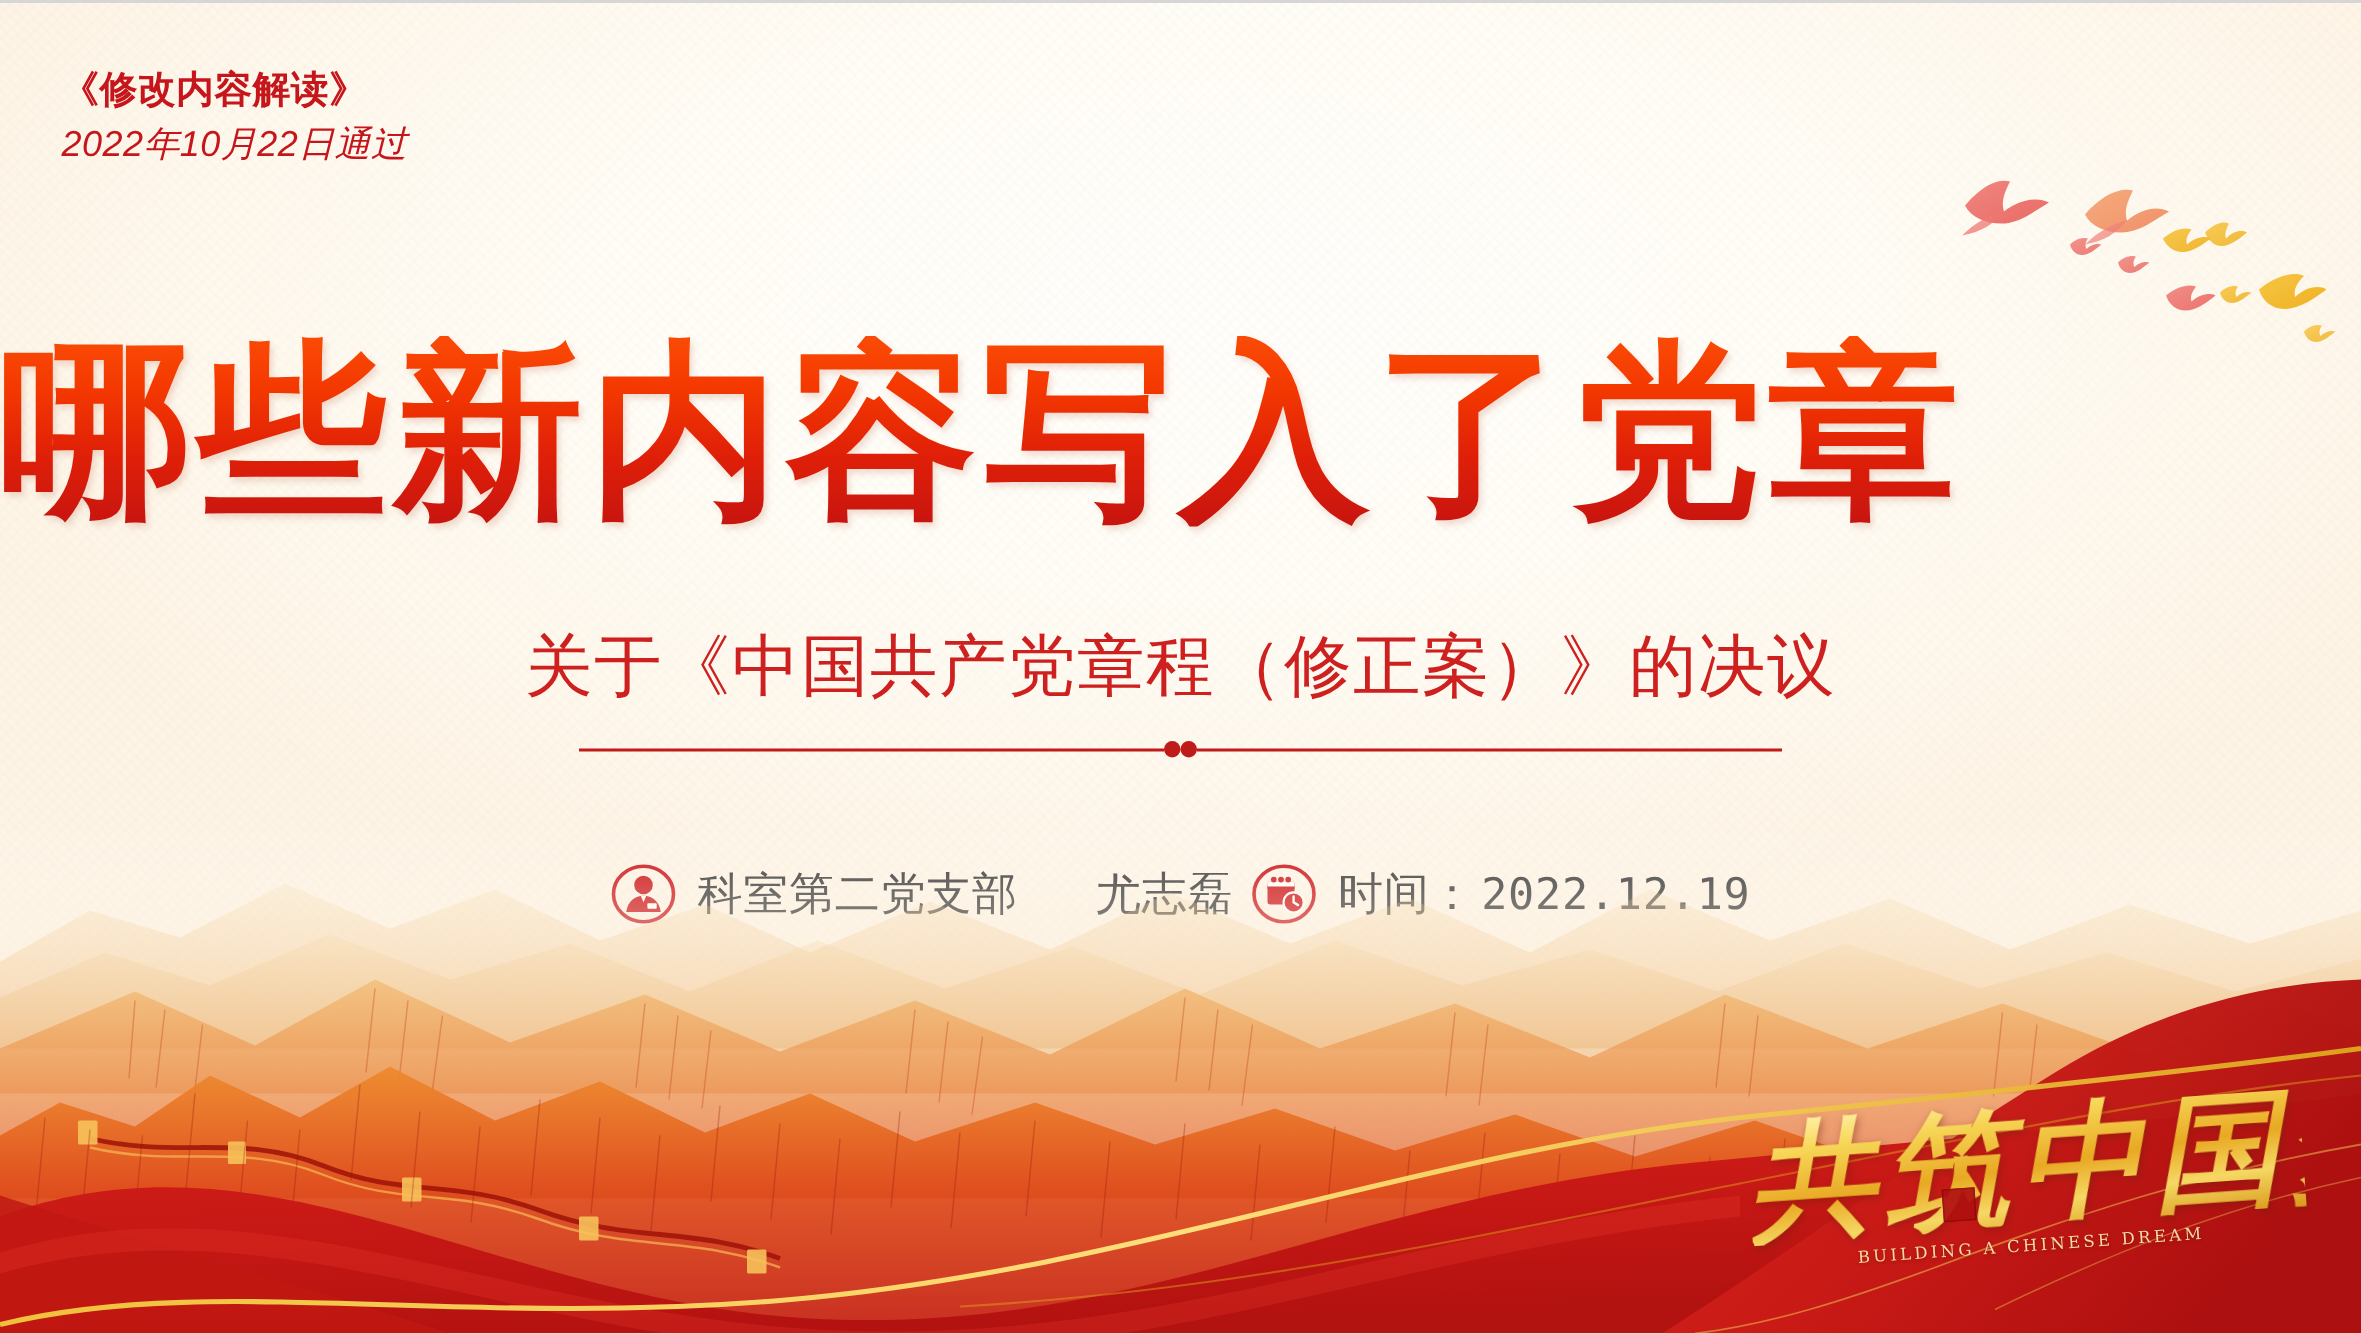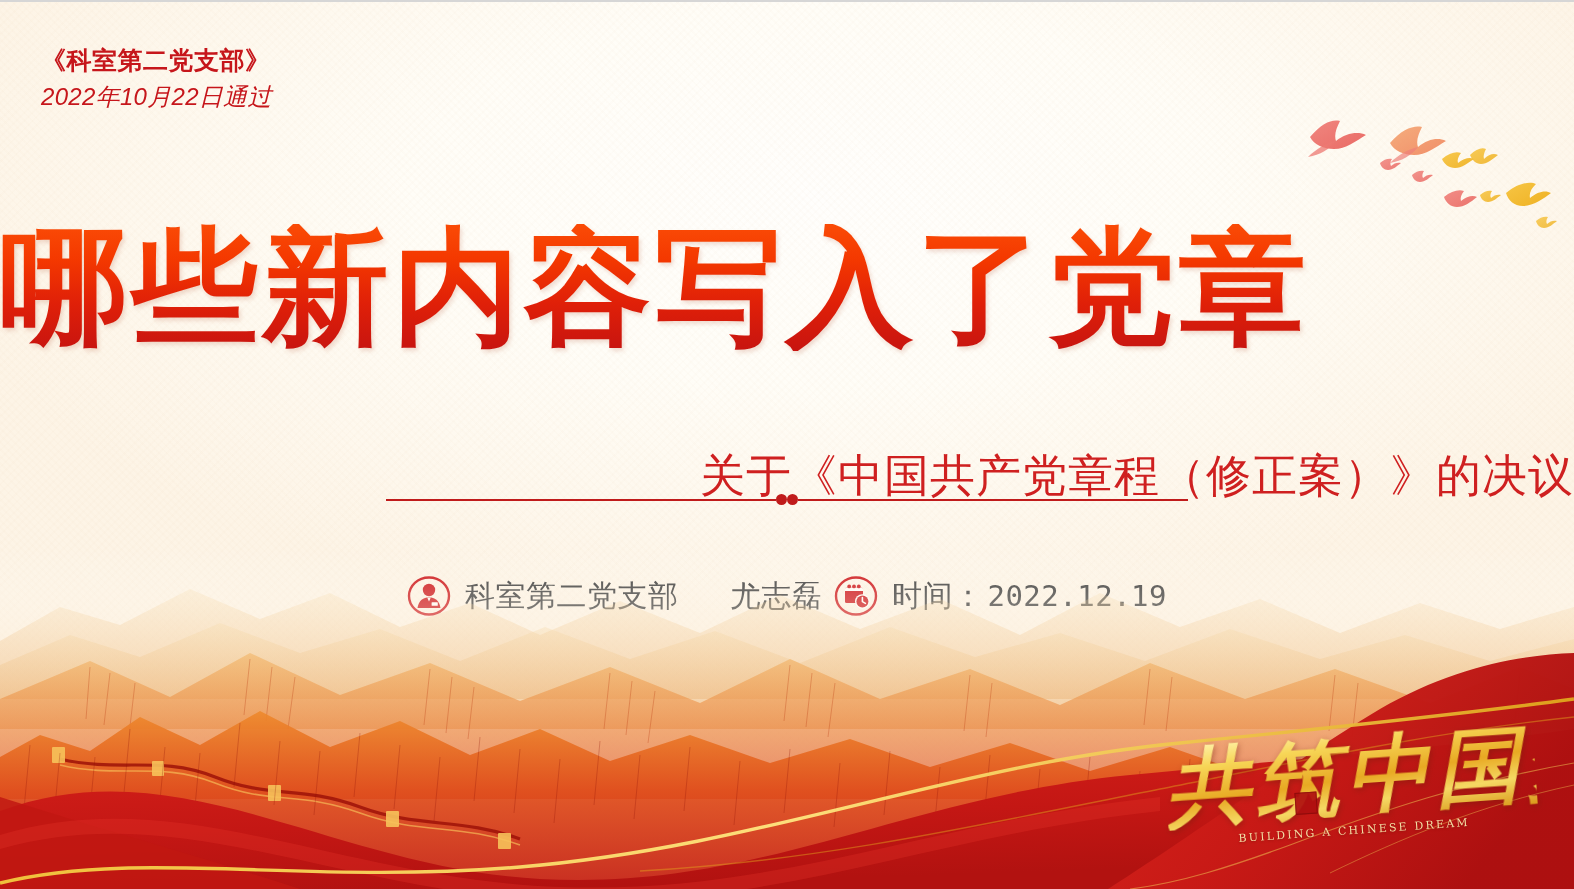--- a/index.html
+++ b/index.html
@@ -62,25 +62,24 @@
     font-family:"DejaVu Sans","Liberation Sans",sans-serif;
     background:linear-gradient(180deg,#fa4b06 0%,#f43800 28%,#e02008 62%,#c71410 100%);
     -webkit-background-clip:text;background-clip:text;
     color:transparent;-webkit-text-fill-color:transparent;
     filter:drop-shadow(2px 3px 2px rgba(170,70,40,.18));
     white-space:nowrap;
   }
 
   
   .subtitle{
-    position:absolute;top:415px;left:0;width:100%;text-align:right;
+    position:absolute;top:415px;left:0;width:100%;text-align:center;
     font-size:45px;color:#cf2020;letter-spacing:1px;line-height:1.2;
     font-family:"DejaVu Sans","Liberation Sans",sans-serif;
     white-space:nowrap;
-    margin-top:32px;
   }
 
   
   .divider-row{
     position:absolute;top:492px;left:0;width:100%;
     display:flex;align-items:center;justify-content:center;gap:0;
   }
   .rule{height:2px;background:#c01b1b;width:390px;}
   .dot{width:11px;height:11px;border-radius:50%;background:#c01b1b;flex:0 0 auto;}
   .divider-label{
@@ -189,21 +188,21 @@
     <g opacity=".95">
       <path d="M232 96 C244 86, 256 84, 262 87 C257 92, 255 96, 256 101 C264 94, 272 93, 277 96 C269 102, 259 109, 249 109 C240 109, 234 103, 232 96 Z" fill="url(#doveG3)"></path>
     </g>
     <g opacity=".8">
       <path d="M262 124 C266 120, 271 119, 274 120 C272 123, 272 125, 273 127 C276 124, 280 123, 283 124 C279 127, 275 131, 270 131 C266 131, 263 128, 262 124 Z" fill="url(#doveG3)"></path>
     </g>
   </svg>
 
   <div class="header-block">
     <div class="header-text">
-      <div class="line1">《科室第二党支部》</div>
+      <div class="line1">《修改内容解读》</div>
       <div class="line2">2022年10月22日通过</div>
     </div>
   </div>
 
   <div class="main-title">哪些新内容写入了党章</div>
 
   <div class="subtitle">关于《中国共产党章程（修正案）》的决议</div>
 
   <div class="divider-row">
     <div class="rule"></div>

